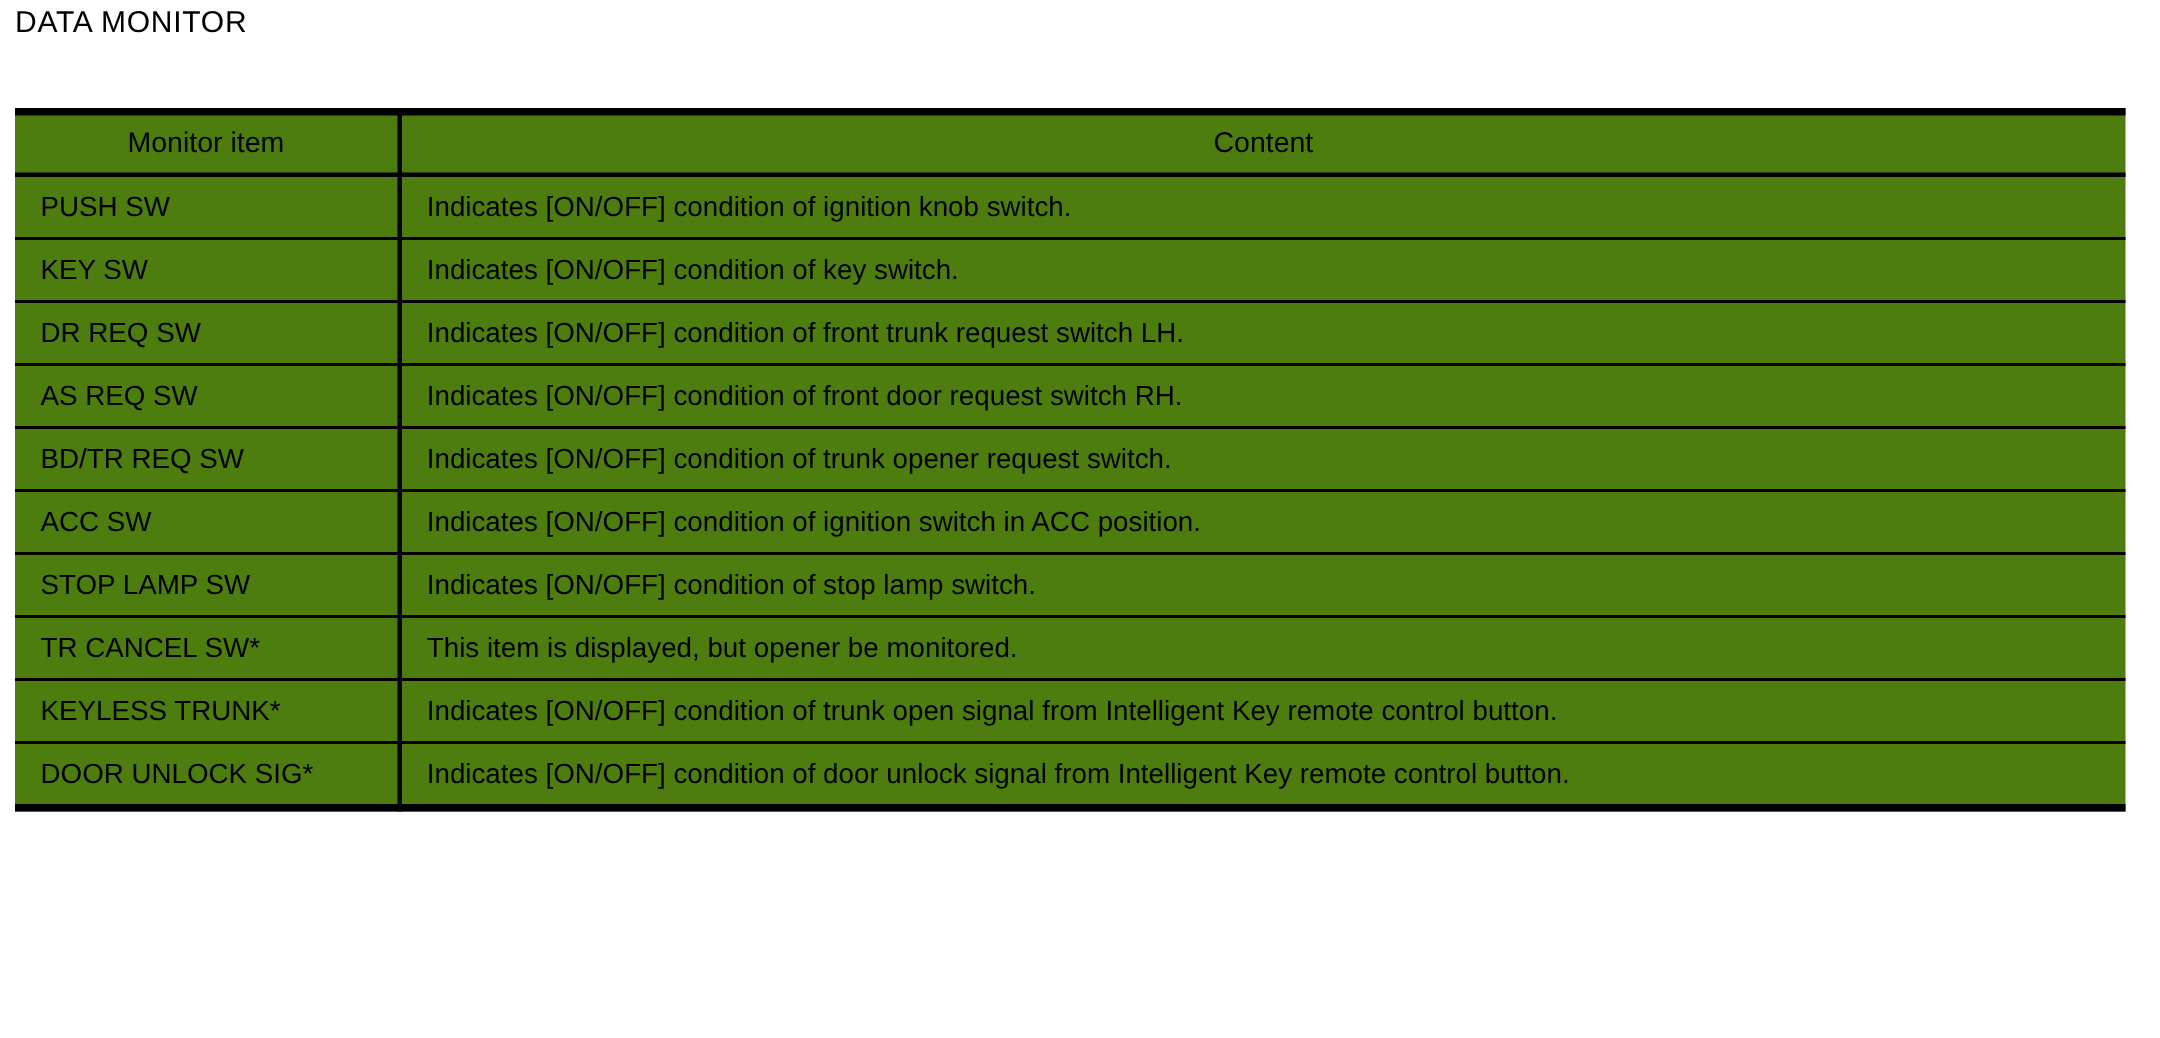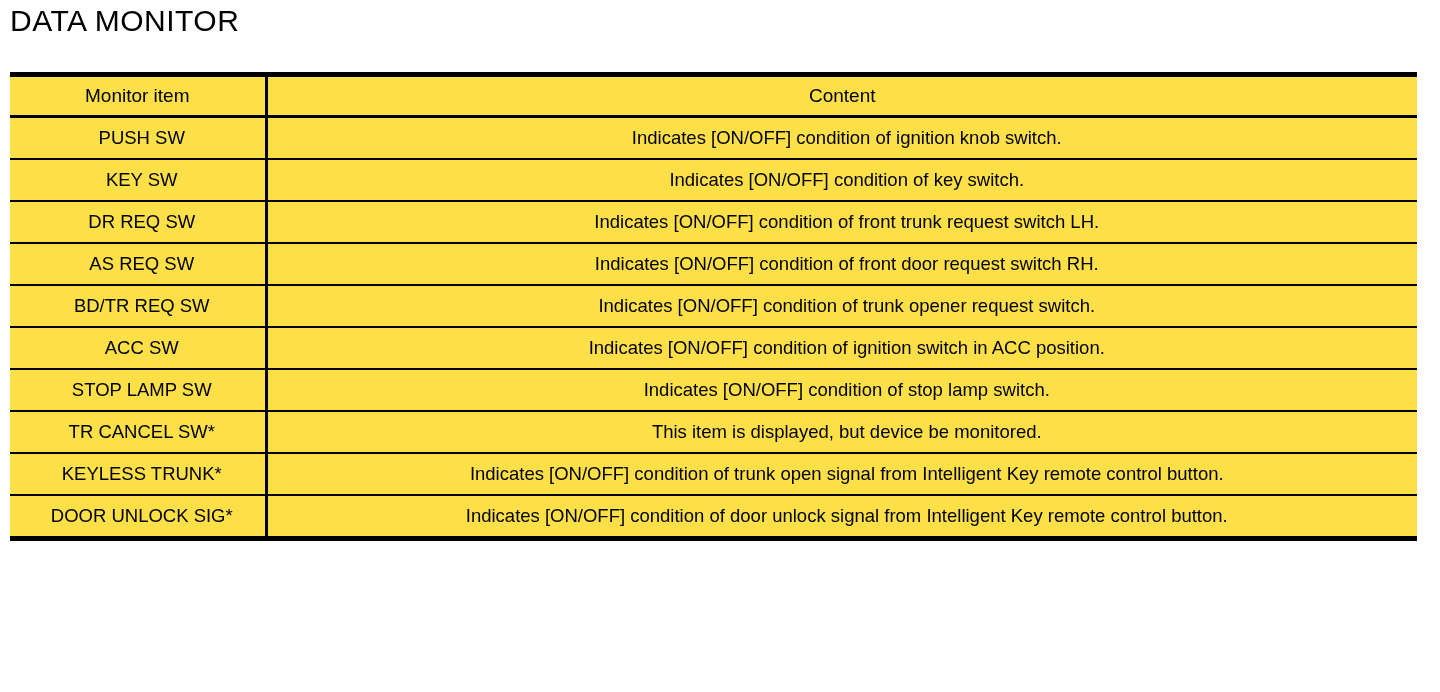--- a/index.html
+++ b/index.html
@@ -15,35 +15,35 @@
   .page {
     position: relative;
     width: 1440px;
     height: 692px;
     background: #ffffff;
   }
   .doc-title {
     position: absolute;
     left: 10px;
     top: 4px;
-    font-size: 30px;
+    font-size: 20px;
     font-weight: 400;
     letter-spacing: 0.5px;
     white-space: nowrap;
   }
   table.data-table {
     position: absolute;
     left: 10px;
     top: 72px;
     width: 1407px;
     border-collapse: collapse;
     table-layout: fixed;
     border-top: 5px solid #000000;
     border-bottom: 5px solid #000000;
-    background: #fde047;
+    background: #4d7c0f;
   }
   table.data-table col.col-item    { width: 256px; }
   table.data-table col.col-content { width: 1151px; }
   table.data-table th {
     height: 38px;
     font-size: 19px;
     font-weight: 400;
     text-align: center;
     vertical-align: middle;
     border-bottom: 3px solid #000000;
@@ -51,21 +51,20 @@
   }
   table.data-table td {
     height: 40px;
     font-size: 18.5px;
     font-weight: 400;
     vertical-align: middle;
     border-bottom: 2px solid #000000;
     padding: 0 8px 0 17px;
     white-space: nowrap;
     overflow: hidden;
-    text-align: center;
   }
   table.data-table th.item-col,
   table.data-table td.item-col {
     border-right: 3px solid #000000;
   }
   table.data-table tr:last-child td {
     border-bottom: none;
   }
 </style>
 </head>
@@ -110,21 +109,21 @@
       <tr>
         <td class="item-col">ACC SW</td>
         <td>Indicates [ON/OFF] condition of ignition switch in ACC position.</td>
       </tr>
       <tr>
         <td class="item-col">STOP LAMP SW</td>
         <td>Indicates [ON/OFF] condition of stop lamp switch.</td>
       </tr>
       <tr>
         <td class="item-col">TR CANCEL SW*</td>
-        <td>This item is displayed, but device be monitored.</td>
+        <td>This item is displayed, but opener be monitored.</td>
       </tr>
       <tr>
         <td class="item-col">KEYLESS TRUNK*</td>
         <td>Indicates [ON/OFF] condition of trunk open signal from Intelligent Key remote control button.</td>
       </tr>
       <tr>
         <td class="item-col">DOOR UNLOCK SIG*</td>
         <td>Indicates [ON/OFF] condition of door unlock signal from Intelligent Key remote control button.</td>
       </tr>
     </tbody>

